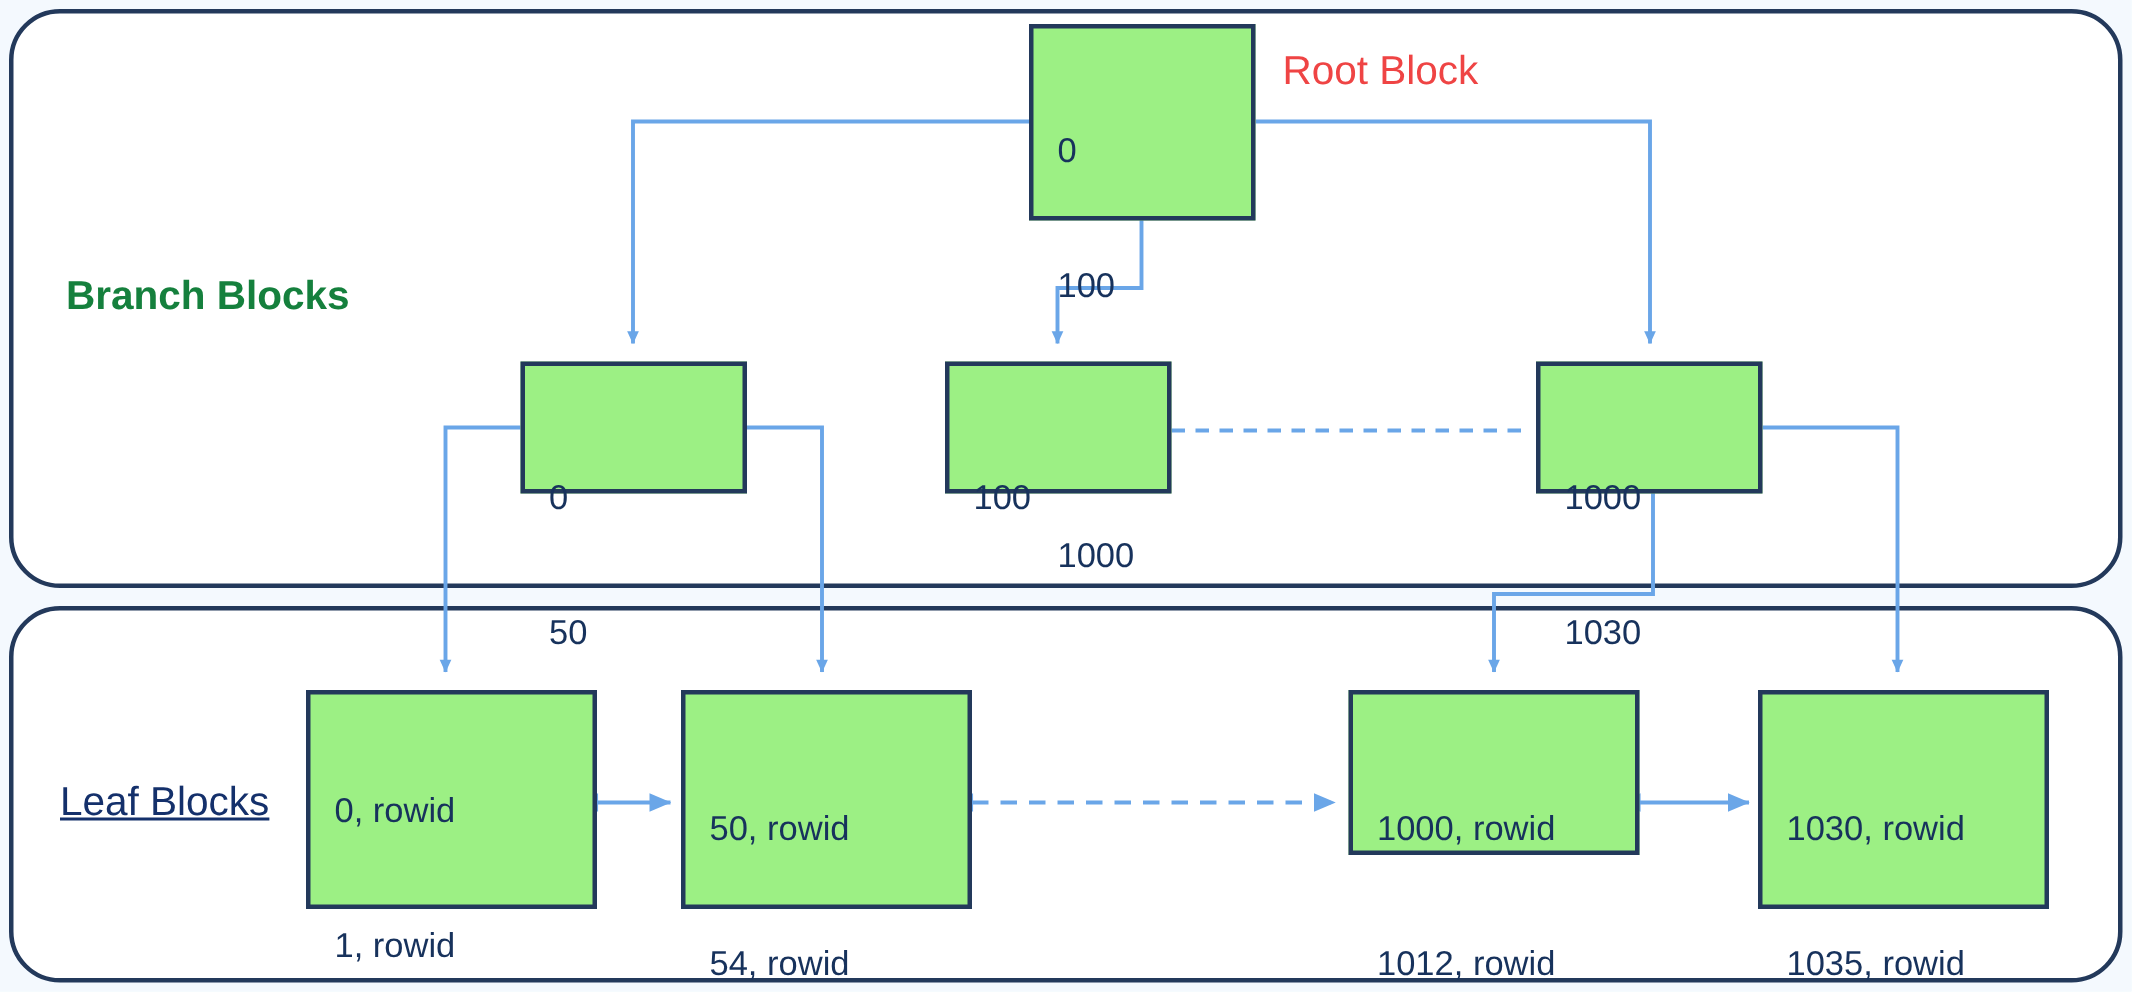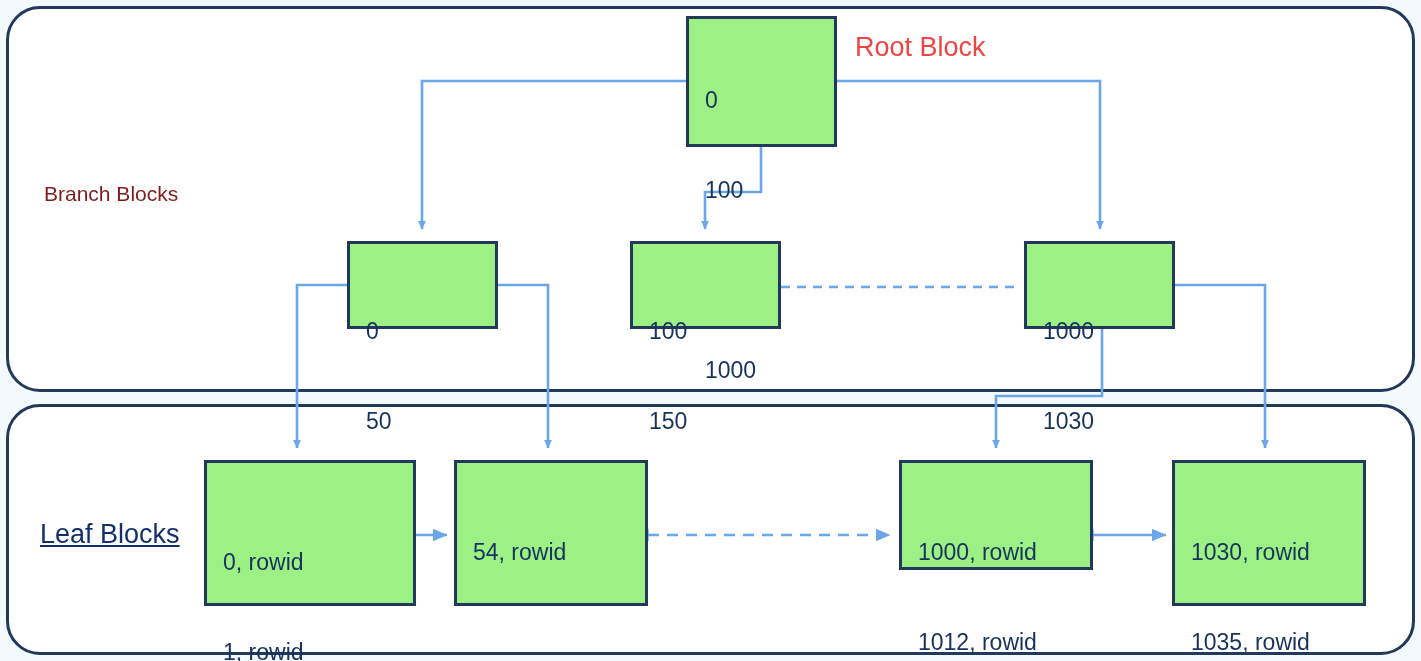--- a/index.html
+++ b/index.html
@@ -54,22 +54,23 @@
     position: absolute;
     white-space: nowrap;
   }
   #label-root {
     left: 855px; top: 32px;
     font-size: 27px;
     color: #ef4444;
   }
   #label-branch {
     left: 44px; top: 182px;
-    font-size: 21px;
-    color: #7f1d1d;
+    font-size: 27px;
+    color: #15803d;
+    font-weight: bold;
   }
   #label-leaf {
     left: 40px; top: 519px;
     font-size: 27px;
     color: #14306b;
     text-decoration: underline;
   }
 </style>
 </head>
 <body>
@@ -128,36 +129,36 @@
     <span class="row">1000</span>
   </div>
 
   <div class="node" style="left:347px; top:241px; width:151px; height:88px; padding-top:12px;">
     <span class="row">0</span>
     <span class="row">50</span>
   </div>
 
   <div class="node" style="left:630px; top:241px; width:151px; height:88px; padding-top:12px;">
     <span class="row">100</span>
-    <span class="row">150</span>
   </div>
 
   <div class="node" style="left:1024px; top:241px; width:151px; height:88px; padding-top:12px;">
     <span class="row">1000</span>
     <span class="row">1030</span>
   </div>
 
-  <div class="node" style="left:204px; top:460px; width:212px; height:146px; padding-top:24px; line-height:30px;">
+  <div class="node" style="left:204px; top:460px; width:194px; height:146px; padding-top:2px; line-height:30px;">
     <span class="row">0, rowid</span>
     <span class="row">1, rowid</span>
     
     
   </div>
 
   <div class="node" style="left:454px; top:460px; width:194px; height:146px; padding-top:14px; line-height:30px;">
+    <span class="row">50, rowid</span>
     <span class="row">54, rowid</span>
     
     
   </div>
 
   <div class="node" style="left:899px; top:460px; width:194px; height:110px; padding-top:14px; line-height:30px;">
     <span class="row">1000, rowid</span>
     <span class="row">1012, rowid</span>
     
     

